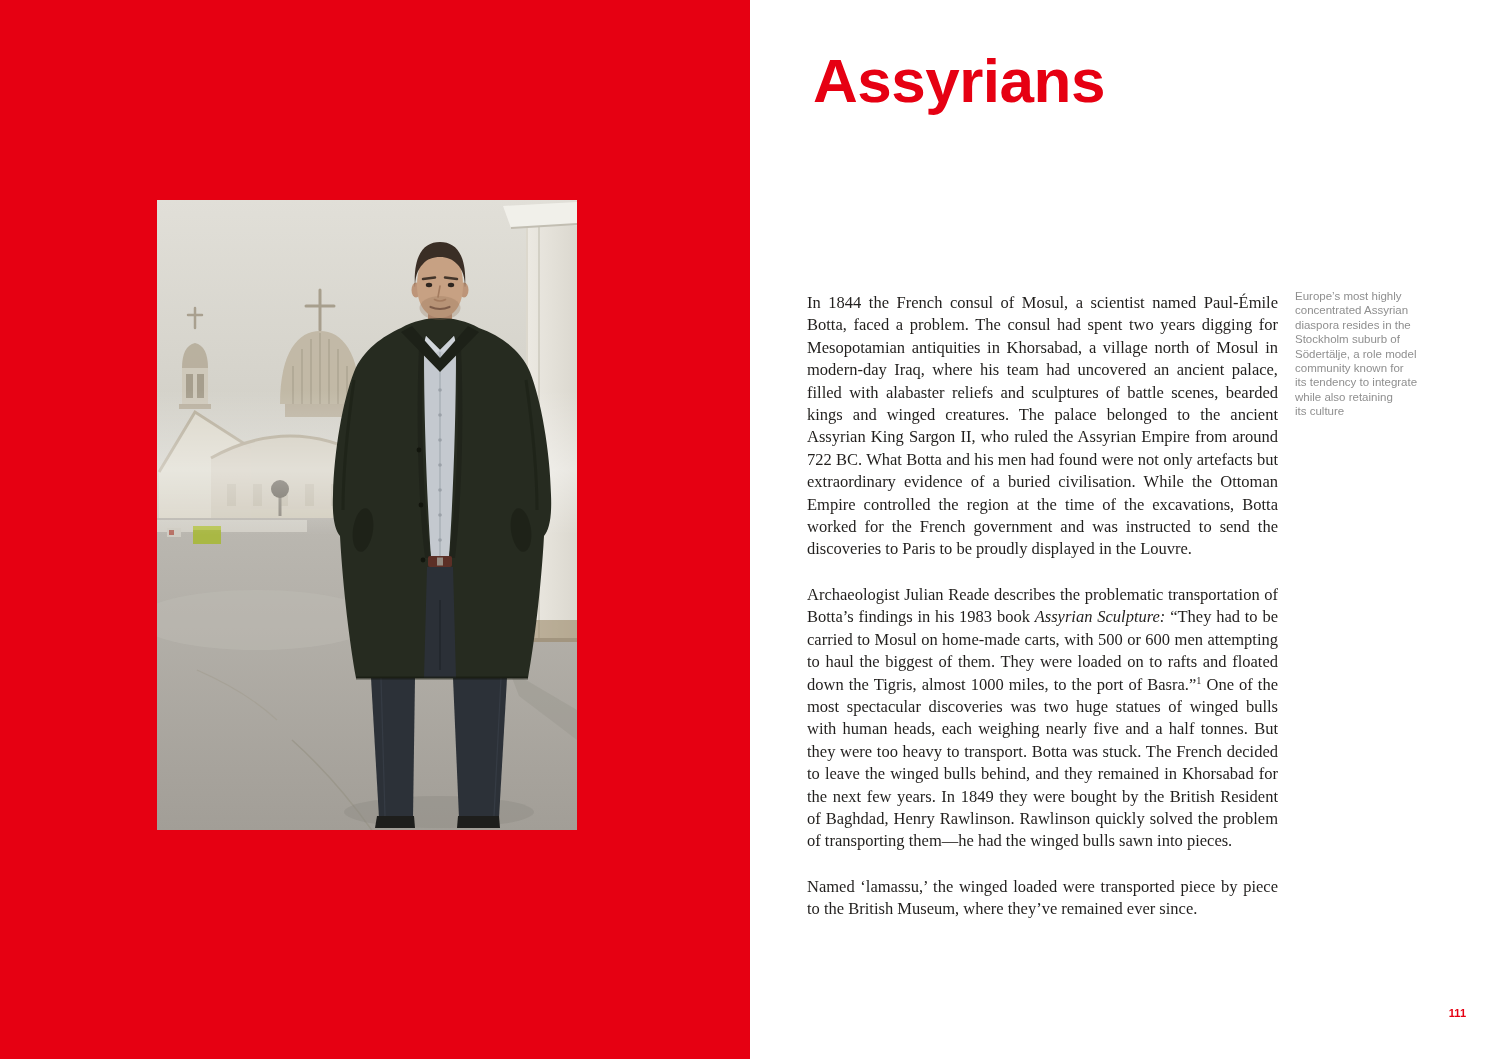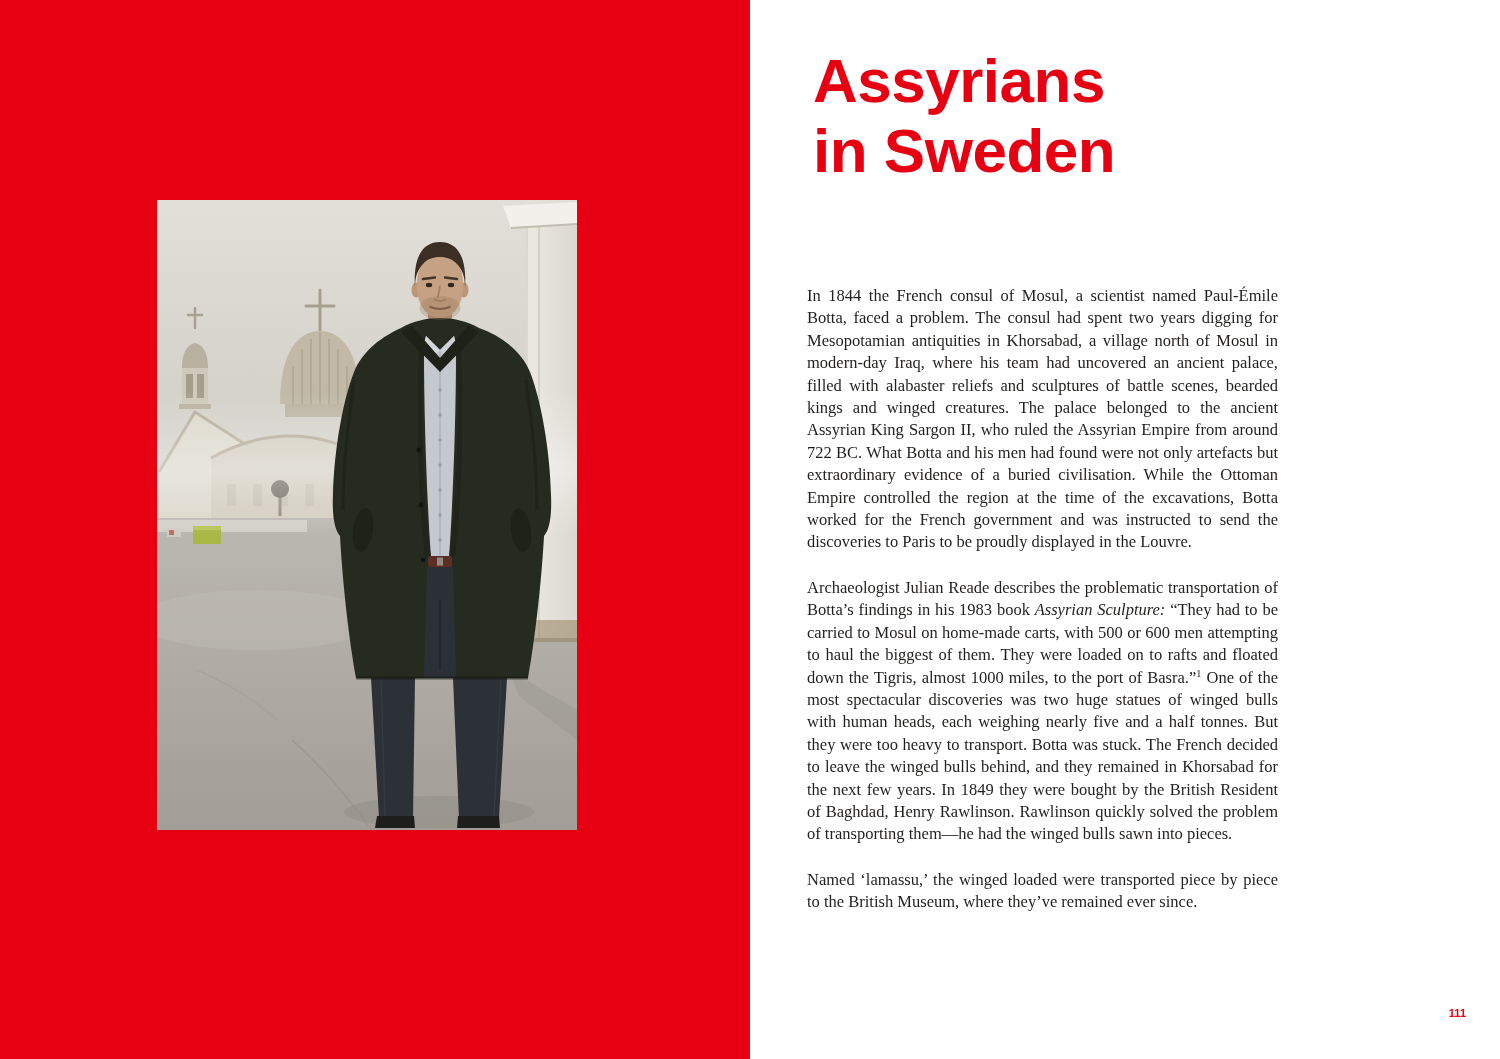--- a/index.html
+++ b/index.html
@@ -22,21 +22,21 @@
     position: absolute; left: 813px; top: 46px; margin: 0;
     font-size: 62px; line-height: 70px; font-weight: bold;
     letter-spacing: -0.5px; color: #e60012;
   }
   .body-col {
     position: absolute; left: 807px; top: 282px; width: 471px;
     font-family: "Liberation Serif", serif;
     font-size: 16.5px; line-height: 22.4px; color: #211f1d;
     text-align: justify;
   }
-  .body-col p { margin: 3px 0 23px 0; }
+  .body-col p { margin: 10px 0 23px 0; }
   .body-col em { }
   .body-col sup { font-size: 0.62em; line-height: 0; vertical-align: super; }
   .margin-note {
     position: absolute; left: 1295px; top: 289px; width: 132px;
     font-size: 11.5px; line-height: 14.4px; color: #8f8f8f;
     white-space: pre-line;
   }
   .page-number {
     position: absolute; right: 43px; bottom: 40px;
     font-size: 11px; font-weight: bold; color: #e60012; text-align: right;
@@ -188,24 +188,33 @@
           <path d="M266,79 L278,77.5 M288,77.5 L300,79" stroke="#43352a" stroke-width="2.5" stroke-linecap="round"></path>
           <ellipse cx="272" cy="85" rx="3.2" ry="2.2" fill="#2e2620"></ellipse>
           <ellipse cx="294" cy="85" rx="3.2" ry="2.2" fill="#2e2620"></ellipse>
           <path d="M283,86 L281,97 M277.5,99.5 Q283,102.5 288.5,99.5" stroke="#a37b5f" stroke-width="1.6" fill="none" stroke-linecap="round"></path>
           <path d="M273.5,107 Q283,111 292.5,107" stroke="#7d5c49" stroke-width="2.2" fill="none" stroke-linecap="round"></path>
         </g>
       </g>
     </svg>
   </figure>
 
-  <h1 class="page-title"><span>Assyrians</span><br><span>in Sweden</span></h1>
+  <h1 class="page-title"><span>Assyrians</span><br></h1>
 
   <div class="body-col">
     <p>In 1844 the French consul of Mosul, a scientist named Paul-Émile Botta, faced a problem. The consul had spent two years digging for Mesopotamian antiquities in Khorsabad, a village north of Mosul in modern-day Iraq, where his team had uncovered an ancient palace, filled with alabaster reliefs and sculptures of battle scenes, bearded kings and winged creatures. The palace belonged to the ancient Assyrian King Sargon II, who ruled the Assyrian Empire from around 722 BC. What Botta and his men had found were not only artefacts but extraordinary evidence of a buried civilisation. While the Ottoman Empire controlled the region at the time of the excavations, Botta worked for the French government and was instructed to send the discoveries to Paris to be proudly displayed in the Louvre.</p>
     <p><span>Archaeologist Julian Reade describes the problematic transportation of Botta’s findings in his 1983 book </span><em>Assyrian Sculpture:</em><span> “They had to be carried to Mosul on home-made carts, with 500 or 600 men attempting to haul the biggest of them. They were loaded on to rafts and floated down the Tigris, almost 1000 miles, to the port of Basra.”</span><sup>1</sup><span> One of the most spectacular discoveries was two huge statues of winged bulls with human heads, each weighing nearly five and a half tonnes. But they were too heavy to transport. Botta was stuck. The French decided to leave the winged bulls behind, and they remained in Khorsabad for the next few years. In 1849 they were bought by the British Resident of Baghdad, Henry Rawlinson. Rawlinson quickly solved the problem of transporting them—he had the winged bulls sawn into pieces.</span></p>
     <p>Named ‘lamassu,’ the winged loaded were transported piece by piece to the British Museum, where they’ve remained ever since.</p>
   </div>
 
+  <aside class="margin-note">Europe’s most highly
+concentrated Assyrian
+diaspora resides in the
+Stockholm suburb of
+Södertälje, a role model
+community known for
+its tendency to integrate
+while also retaining
+its culture</aside>
 
   <div class="page-number">111</div>
 
 </div>
 
 </body></html>

